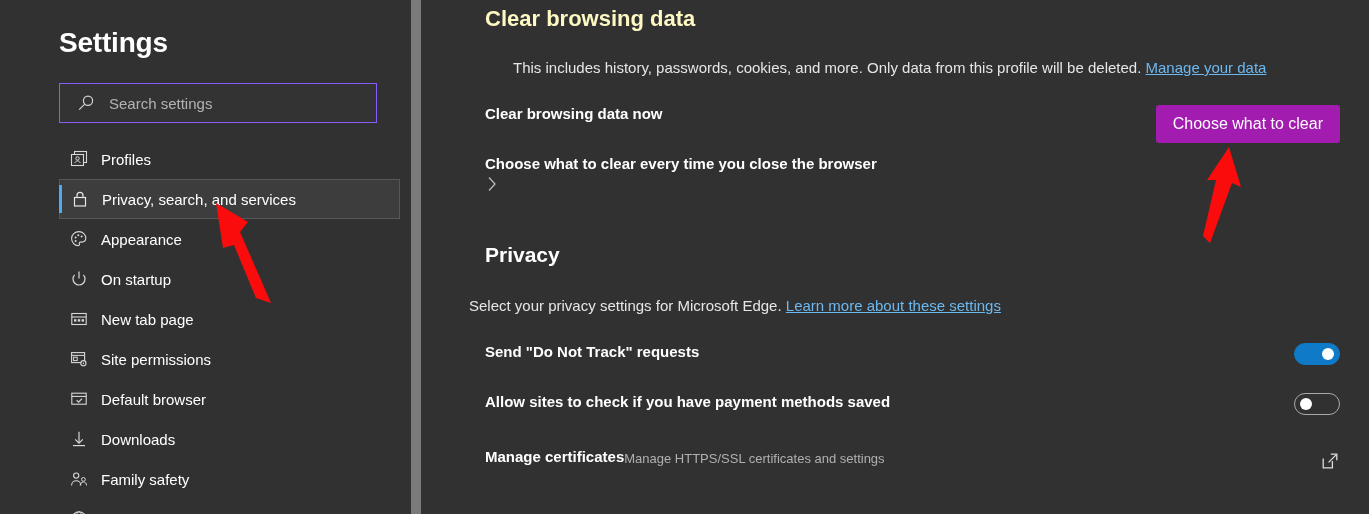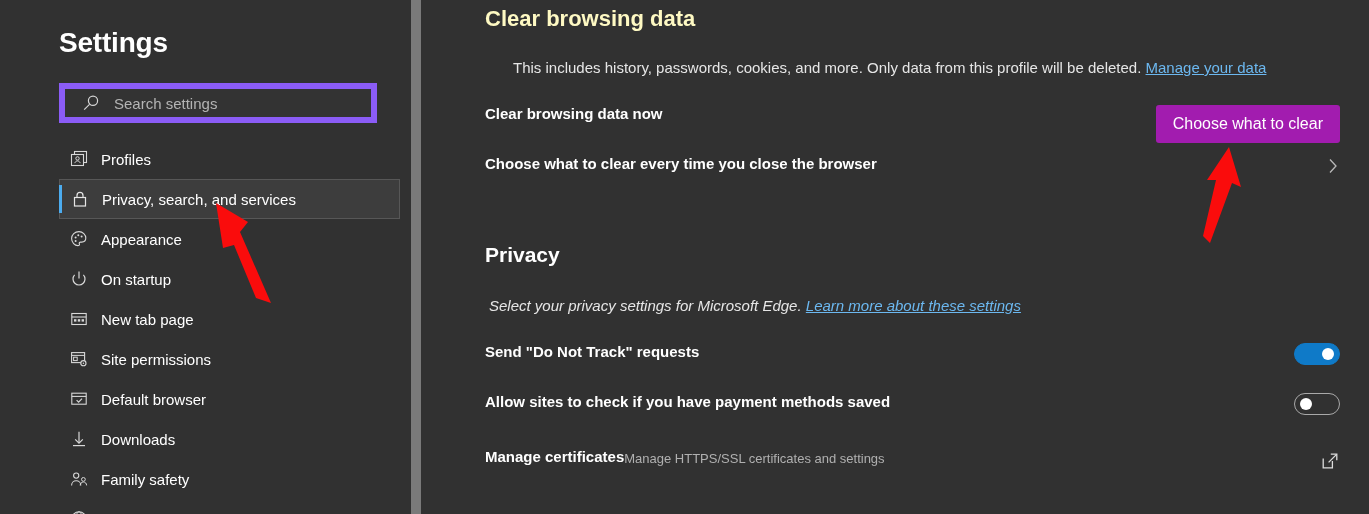--- a/index.html
+++ b/index.html
@@ -40,21 +40,21 @@
     letter-spacing: -0.2px;
     color: #ffffff;
   }
   .search-box {
     position: absolute;
     left: 11px;
     top: 83px;
     width: 318px;
     height: 40px;
     box-sizing: border-box;
-    border: 6px solid #8b5cf6;
+    border: 1px solid #8b5cf6;
     background: #333333;
     display: flex;
     align-items: center;
   }
   .search-icon {
     width: 18px;
     height: 18px;
     margin-left: 17px;
     margin-right: 14px;
     flex: 0 0 auto;
@@ -195,26 +195,25 @@
   .h2 {
     position: absolute;
     left: 64px;
     top: 243px;
     font-size: 21px;
     font-weight: bold;
     color: #ffffff;
   }
   .privacy-desc {
     position: absolute;
-    left: 68px;
+    left: 48px;
     top: 297px;
     font-size: 15px;
     color: #e6e6e6;
     white-space: nowrap;
-    font-style: italic;
   }
 
   .toggle {
     width: 46px;
     height: 22px;
     border-radius: 11px;
     position: relative;
     box-sizing: border-box;
     cursor: pointer;
     flex: 0 0 auto;
@@ -369,21 +368,21 @@
     <div class="subtitle">
       <span>This includes history, passwords, cookies, and more. Only data from this profile will be deleted.</span>
       <a class="link" href="#">Manage your data</a>
     </div>
 
     <div class="row" style="top:105px;">
       <span class="row-label">Clear browsing data now</span>
       <button class="btn-primary">Choose what to clear</button>
     </div>
 
-    <div class="row" style="top:155px;">
+    <div class="row" style="top:155px;flex-direction:column;">
       <span class="row-label">Choose what to clear every time you close the browser</span>
       <svg class="chevron" viewBox="0 0 14 22" fill="none">
         <path d="M4 4.5L10 11l-6 6.5" stroke="#d0d0d0" stroke-width="1.3"></path>
       </svg>
     </div>
 
     <div class="h2">Privacy</div>
 
     <div class="privacy-desc">
       <span>Select your privacy settings for Microsoft Edge.</span>

